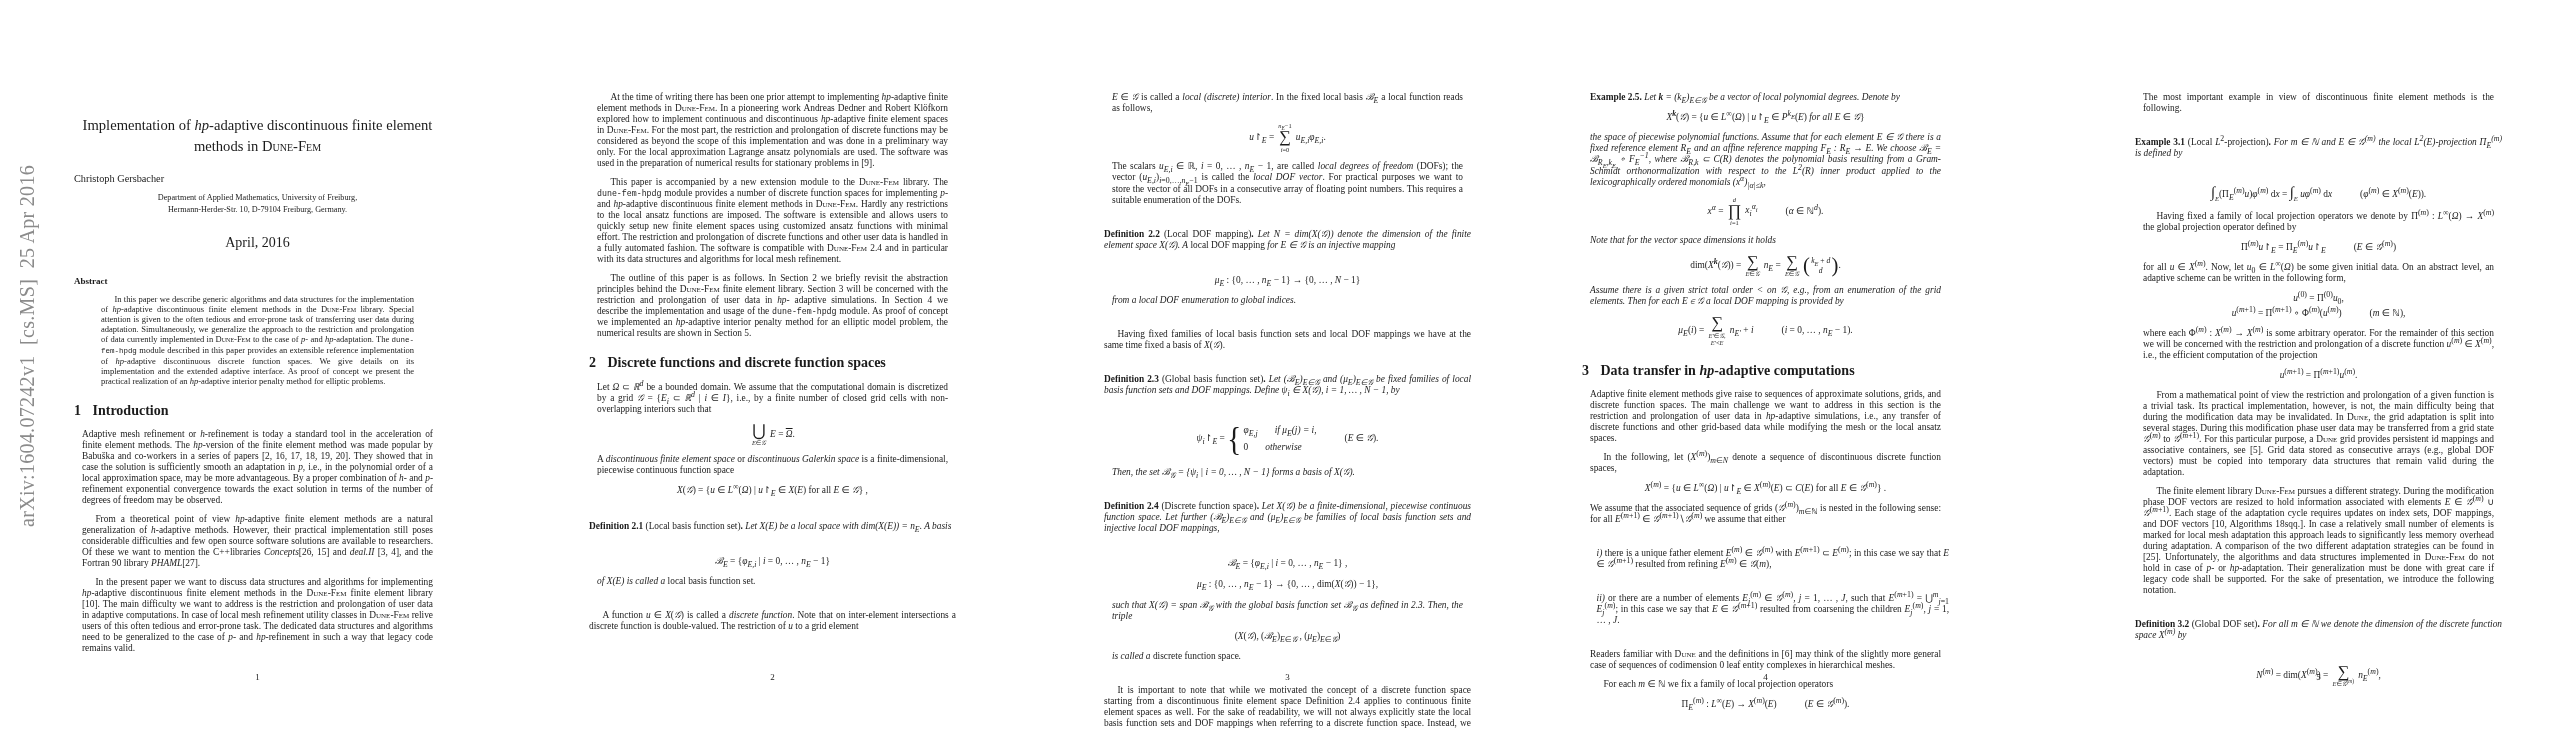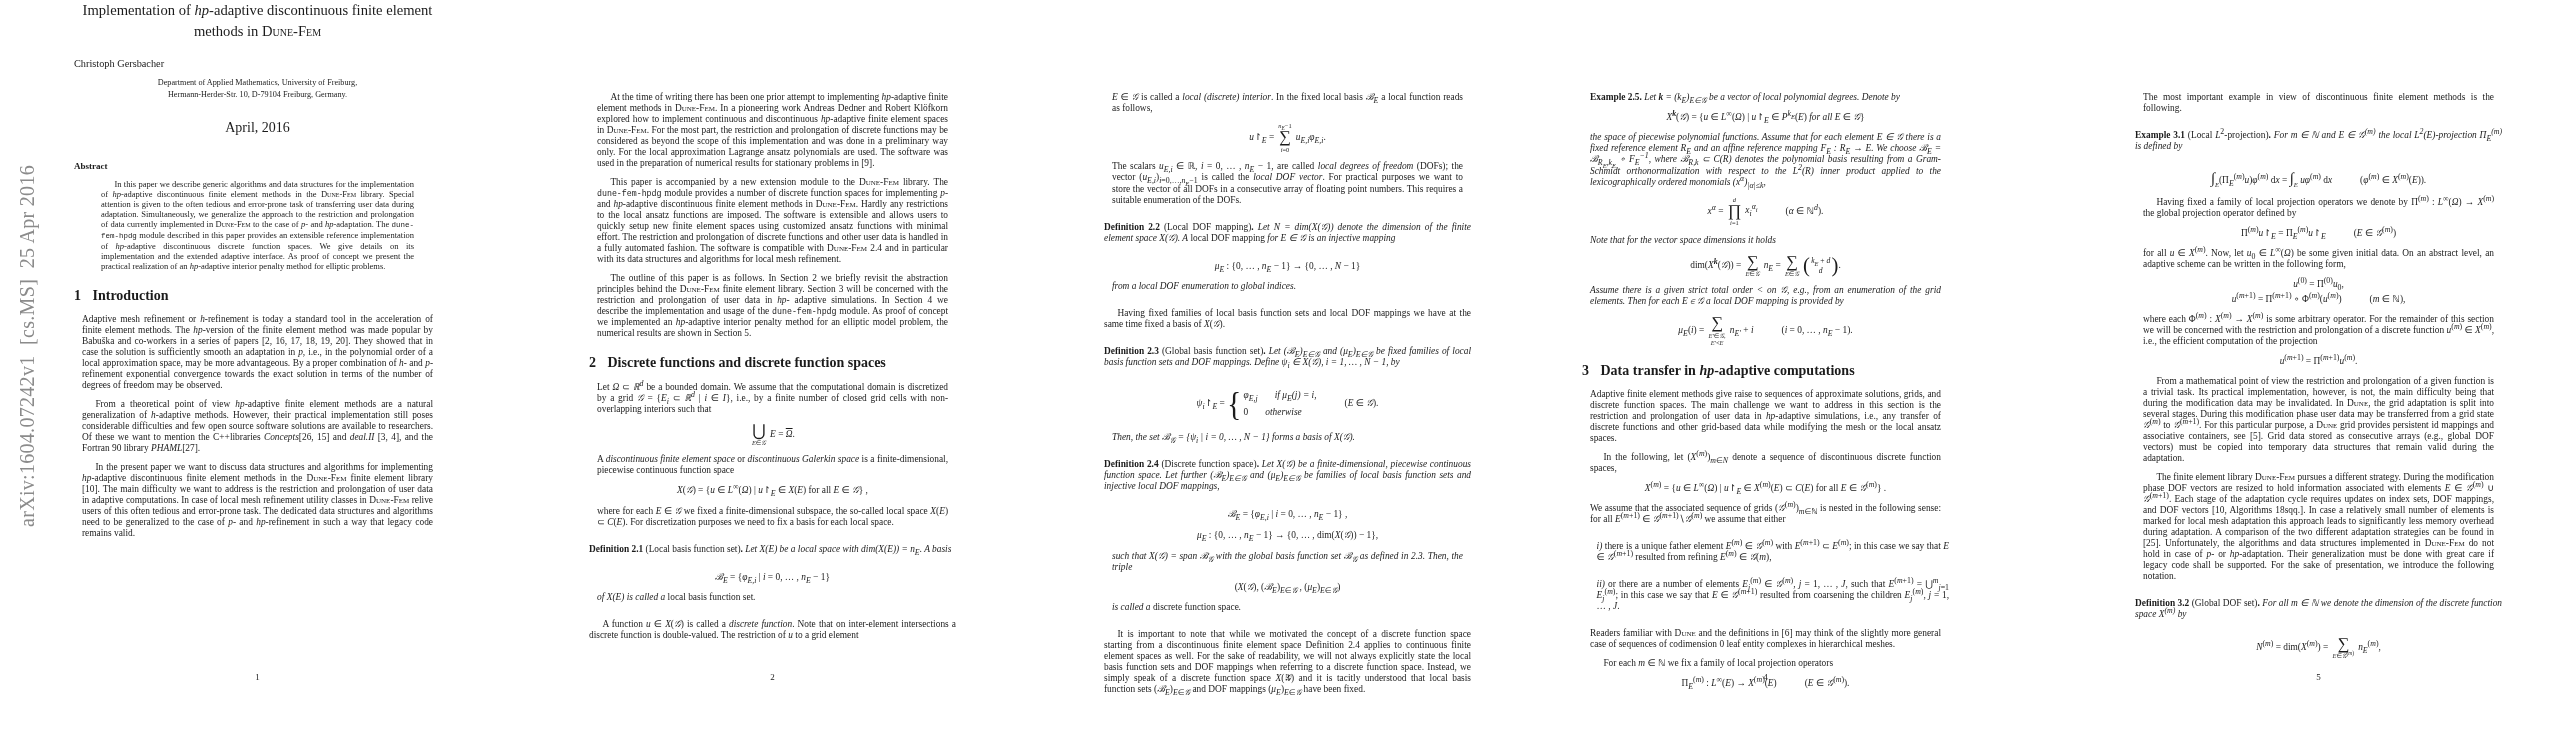--- a/index.html
+++ b/index.html
@@ -14,34 +14,34 @@
   .content { margin:0 74px; width:367px; }
 
   
   .arxiv {
     position:absolute; top:346px; left:27px;
     transform:translate(-50%,-50%) rotate(-90deg);
     white-space:nowrap; font-size:20px; color:#8b8b8b; letter-spacing:0.3px;
   }
 
   
-  .tcontent { }
+  .tcontent { padding-top:115px; }
   .title { font-size:14.6px; font-weight:normal; text-align:center; line-height:21px; margin:0 -24px; }
   .author { text-align:left; font-size:10.3px; margin-top:16.4px; }
   .affil  { text-align:center; font-size:8.2px; line-height:11.5px; margin-top:8px; }
   .date   { text-align:center; font-size:14px; margin-top:20px; }
   .abs-head { text-align:left; font-size:9px; font-weight:bold; margin-top:25px; }
   .abstract { margin:8px 27px 0 27px; font-size:8.5px; line-height:10px; text-align:justify; text-indent:13.4px; }
 
   .sec { font-size:14px; font-weight:bold; margin:16.4px 0 10.3px 0; }
   .sec .num { display:inline-block; margin-right:11.5px; }
 
   p { margin:8px; font-size:9.4px; line-height:11px; text-align:justify; text-indent:13.4px; }
   p.ni { text-indent:0; }
-  .dfn { margin:16px 0; }
+  .dfn { margin:23px 0; }
   .bcontent { padding-top:84px; }
 
   .eq { margin:8px 0; text-align:center; font-size:9.4px; line-height:1.4; text-indent:0; }
   .eq .row { display:block; margin:1.2px 0; }
 
   .pageno { position:absolute; top:672px; left:0; width:515px; text-align:center; font-size:9px; }
 
   
   m  { font-style:italic; }
   sc { font-variant:small-caps; }
@@ -104,21 +104,20 @@
       <div class="sec">
         <span class="num">2</span><span>Discrete functions and discrete function spaces</span>
       </div>
       <p class="ni">Let <m>Ω</m> ⊂ <m>ℝ<sup>d</sup></m> be a bounded domain. We assume that the computational domain is discretized by a grid <m>𝒢</m> = {<m>E<sub>i</sub></m> ⊂ <m>ℝ<sup>d</sup></m> | <m>i</m> ∈ <m>I</m>}, i.e., by a finite number of closed grid cells with non-overlapping interiors such that</p>
       <div class="eq"><span class="bo">
             <span class="bg">⋃</span>
             <span class="bl"><m>E</m>∈<m>𝒢</m></span>
           </span> <m>E</m> = <span class="ovl"><m>Ω</m></span>.</div>
       <p class="ni">A <i>discontinuous finite element space</i> or <i>discontinuous Galerkin space</i> is a finite-dimensional, piecewise continuous function space</p>
       <div class="eq"><m>X</m>(<m>𝒢</m>) = {<m>u</m> ∈ <m>L</m><sup>∞</sup>(<m>Ω</m>) | <m>u</m>↾<sub><m>E</m></sub> ∈ <m>X</m>(<m>E</m>) for all <m>E</m> ∈ <m>𝒢</m>} ,</div>
-      <p class="ni">where for each <m>E</m> ∈ <m>𝒢</m> we fixed a finite-dimensional subspace, the so-called local space <m>X</m>(<m>E</m>) ⊂ <m>C</m>(<m>E</m>). For discretization purposes we need to fix a basis for each local space.</p>
       <p class="ni dfn"><b>Definition 2.1</b> (Local basis function set)<b>.</b> <i>Let <m>X</m>(<m>E</m>) be a local space with dim(<m>X</m>(<m>E</m>)) = <m>n<sub>E</sub></m>. A basis</i></p>
       <div class="eq"><m>ℬ<sub>E</sub></m> = {<m>φ<sub>E,i</sub></m> | <m>i</m> = 0, … , <m>n<sub>E</sub></m> − 1}</div>
       <p class="ni"><i>of <m>X</m>(<m>E</m>) is called a</i> local basis function set<i>.</i></p>
       <p class="dfn">A function <m>u</m> ∈ <m>X</m>(<m>𝒢</m>) is called a <i>discrete function</i>. Note that on inter-element intersections a discrete function is double-valued. The restriction of <m>u</m> to a grid element</p>
     </div>
     <div class="pageno">2</div>
   </div>
 
   <div class="page" id="pg3">
     <div class="content bcontent">

